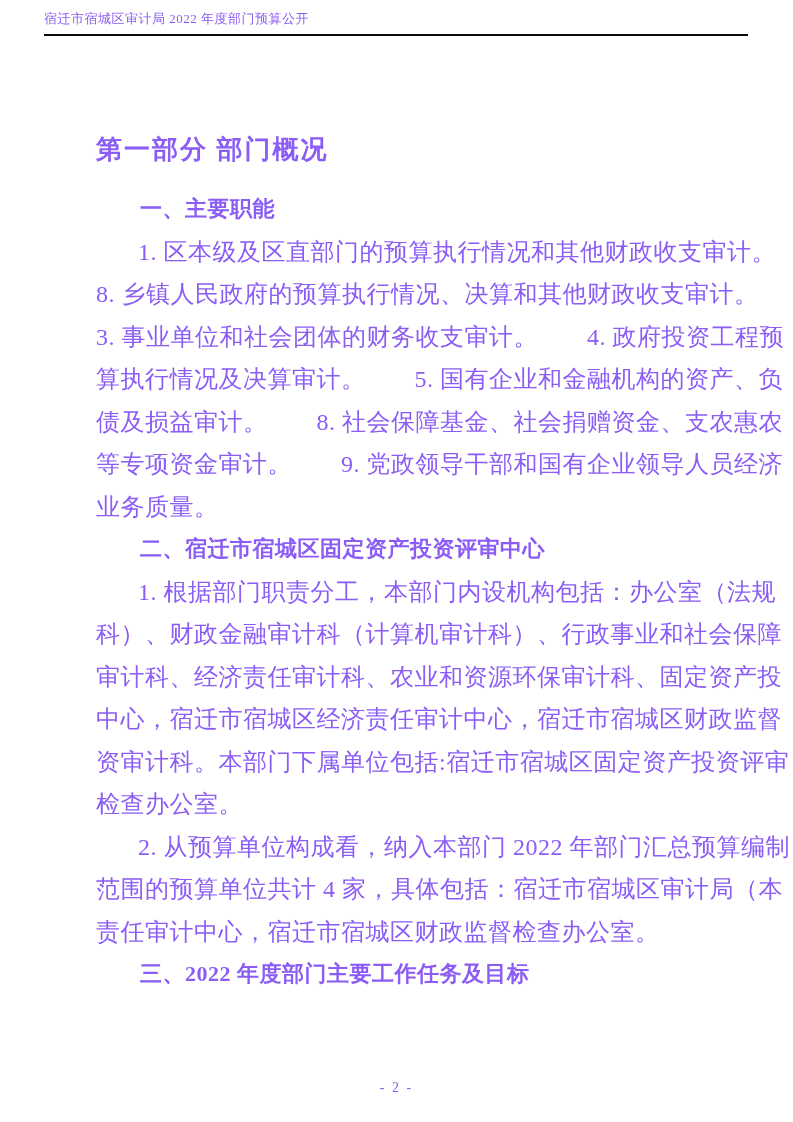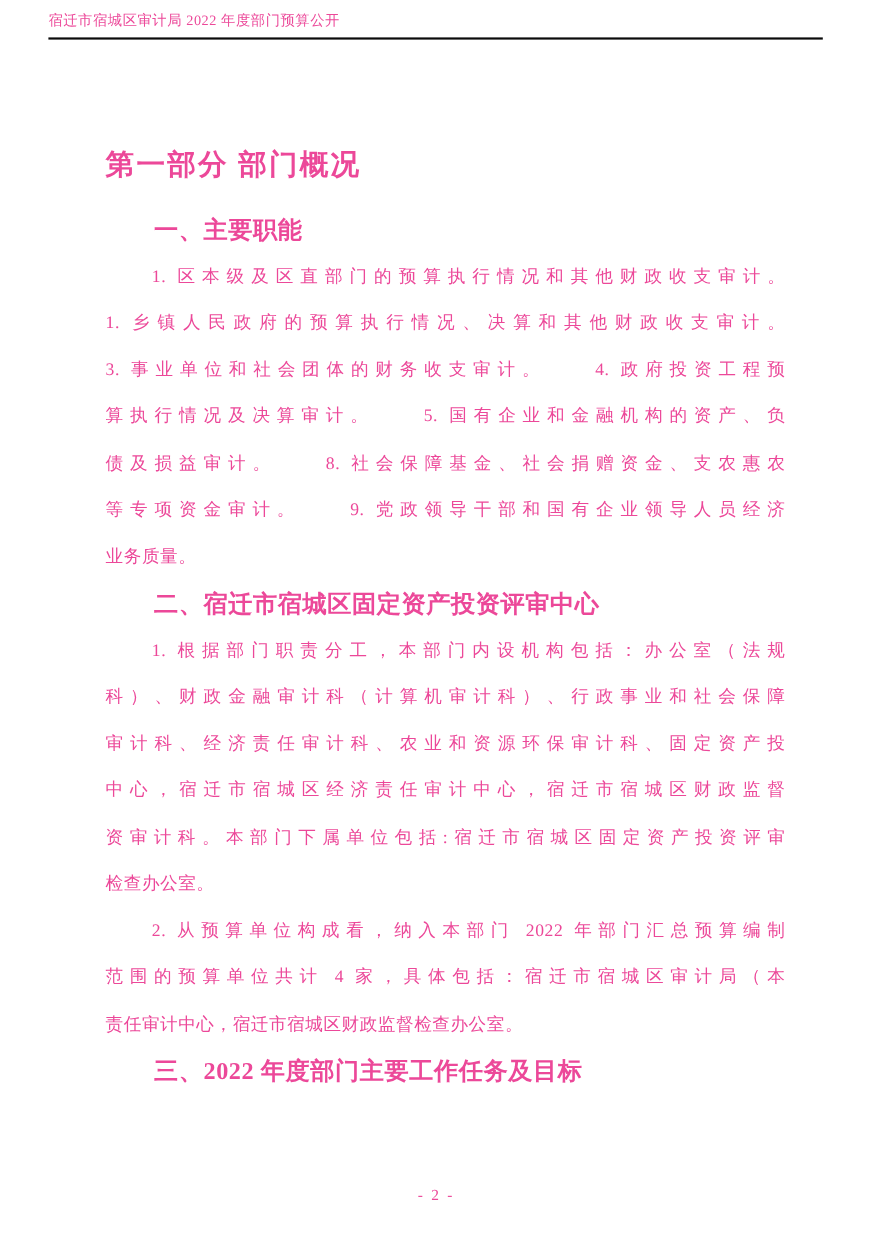--- a/index.html
+++ b/index.html
@@ -6,21 +6,21 @@
     margin: 0;
     padding: 0;
     background: #ffffff;
   }
   .page {
     position: relative;
     width: 793px;
     height: 1122px;
     margin: 0 auto;
     background: #ffffff;
-    color: #ec4899;
+    color: #8b5cf6;
     font-family: "Liberation Serif", "DejaVu Serif", serif;
     overflow: hidden;
   }
   .hdr {
     position: absolute;
     left: 44px;
     right: 45px;
     top: 10px;
     font-size: 13px;
     letter-spacing: 0.5px;
@@ -42,21 +42,21 @@
     letter-spacing: 2px;
   }
   .sec-h {
     font-size: 22px;
     font-weight: bold;
     line-height: 42.5px;
     padding-left: 44px;
     letter-spacing: 0.5px;
   }
   .line {
-    font-size: 16px;
+    font-size: 24px;
     line-height: 42.5px;
     letter-spacing: 0.5px;
     text-align: justify;
     text-align-last: justify;
     text-justify: inter-character;
     white-space: nowrap;
   }
   .line.indent { padding-left: 42px; }
   .line.end { text-align-last: left; }
   .footer {
@@ -75,21 +75,21 @@
 <div class="page">
 
   <div class="hdr">宿迁市宿城区审计局 2022 年度部门预算公开</div>
 
   <div class="content">
 
     <div class="doc-title">第一部分 部门概况</div>
 
     <div class="sec-h">一、主要职能</div>
     <div class="line indent">1. 区本级及区直部门的预算执行情况和其他财政收支审计。</div>
-    <div class="line">1. 乡镇人民政府的预算执行情况、决算和其他财政收支审计。</div>
+    <div class="line">8. 乡镇人民政府的预算执行情况、决算和其他财政收支审计。</div>
     <div class="line">3. 事业单位和社会团体的财务收支审计。　　4. 政府投资工程预</div>
     <div class="line">算执行情况及决算审计。　　5. 国有企业和金融机构的资产、负</div>
     <div class="line">债及损益审计。　　8. 社会保障基金、社会捐赠资金、支农惠农</div>
     <div class="line">等专项资金审计。　　9. 党政领导干部和国有企业领导人员经济</div>
     <div class="line end">业务质量。</div>
 
     <div class="sec-h">二、宿迁市宿城区固定资产投资评审中心</div>
     <div class="line indent">1. 根据部门职责分工，本部门内设机构包括：办公室（法规</div>
     <div class="line">科）、财政金融审计科（计算机审计科）、行政事业和社会保障</div>
     <div class="line">审计科、经济责任审计科、农业和资源环保审计科、固定资产投</div>

